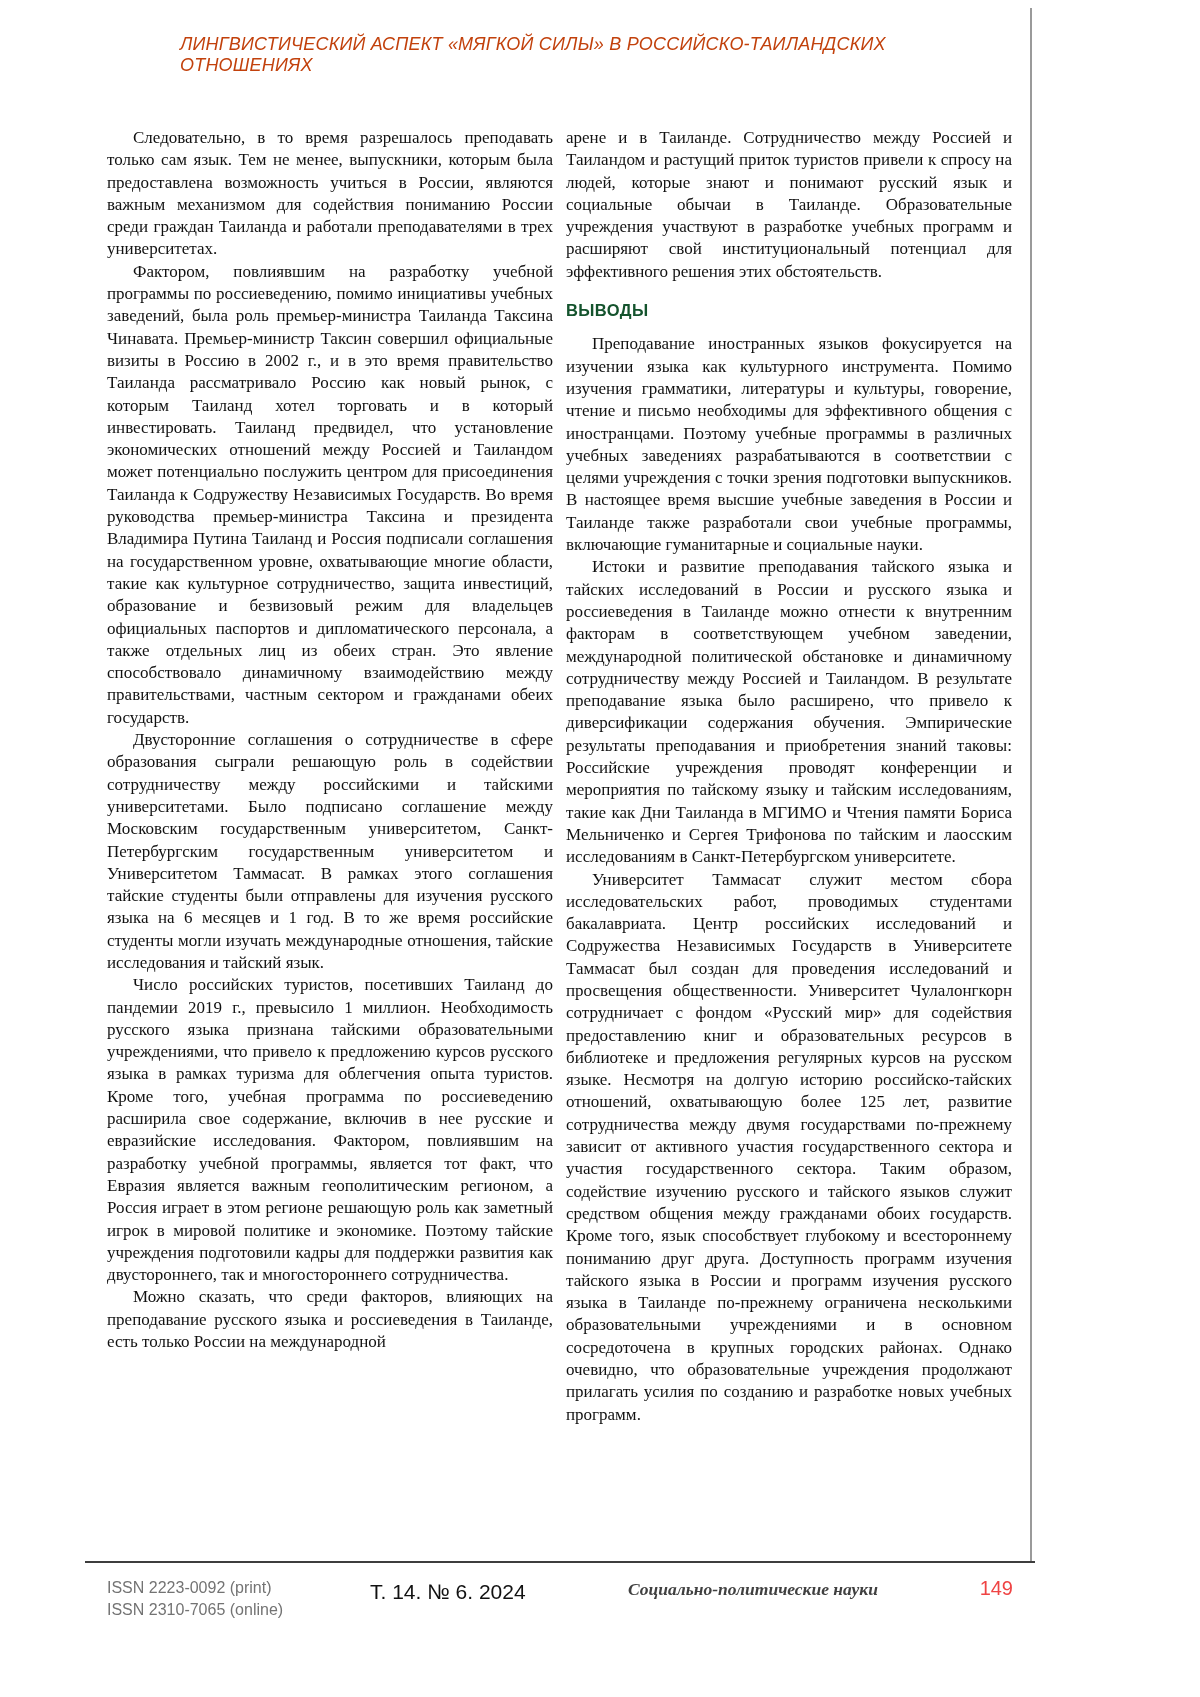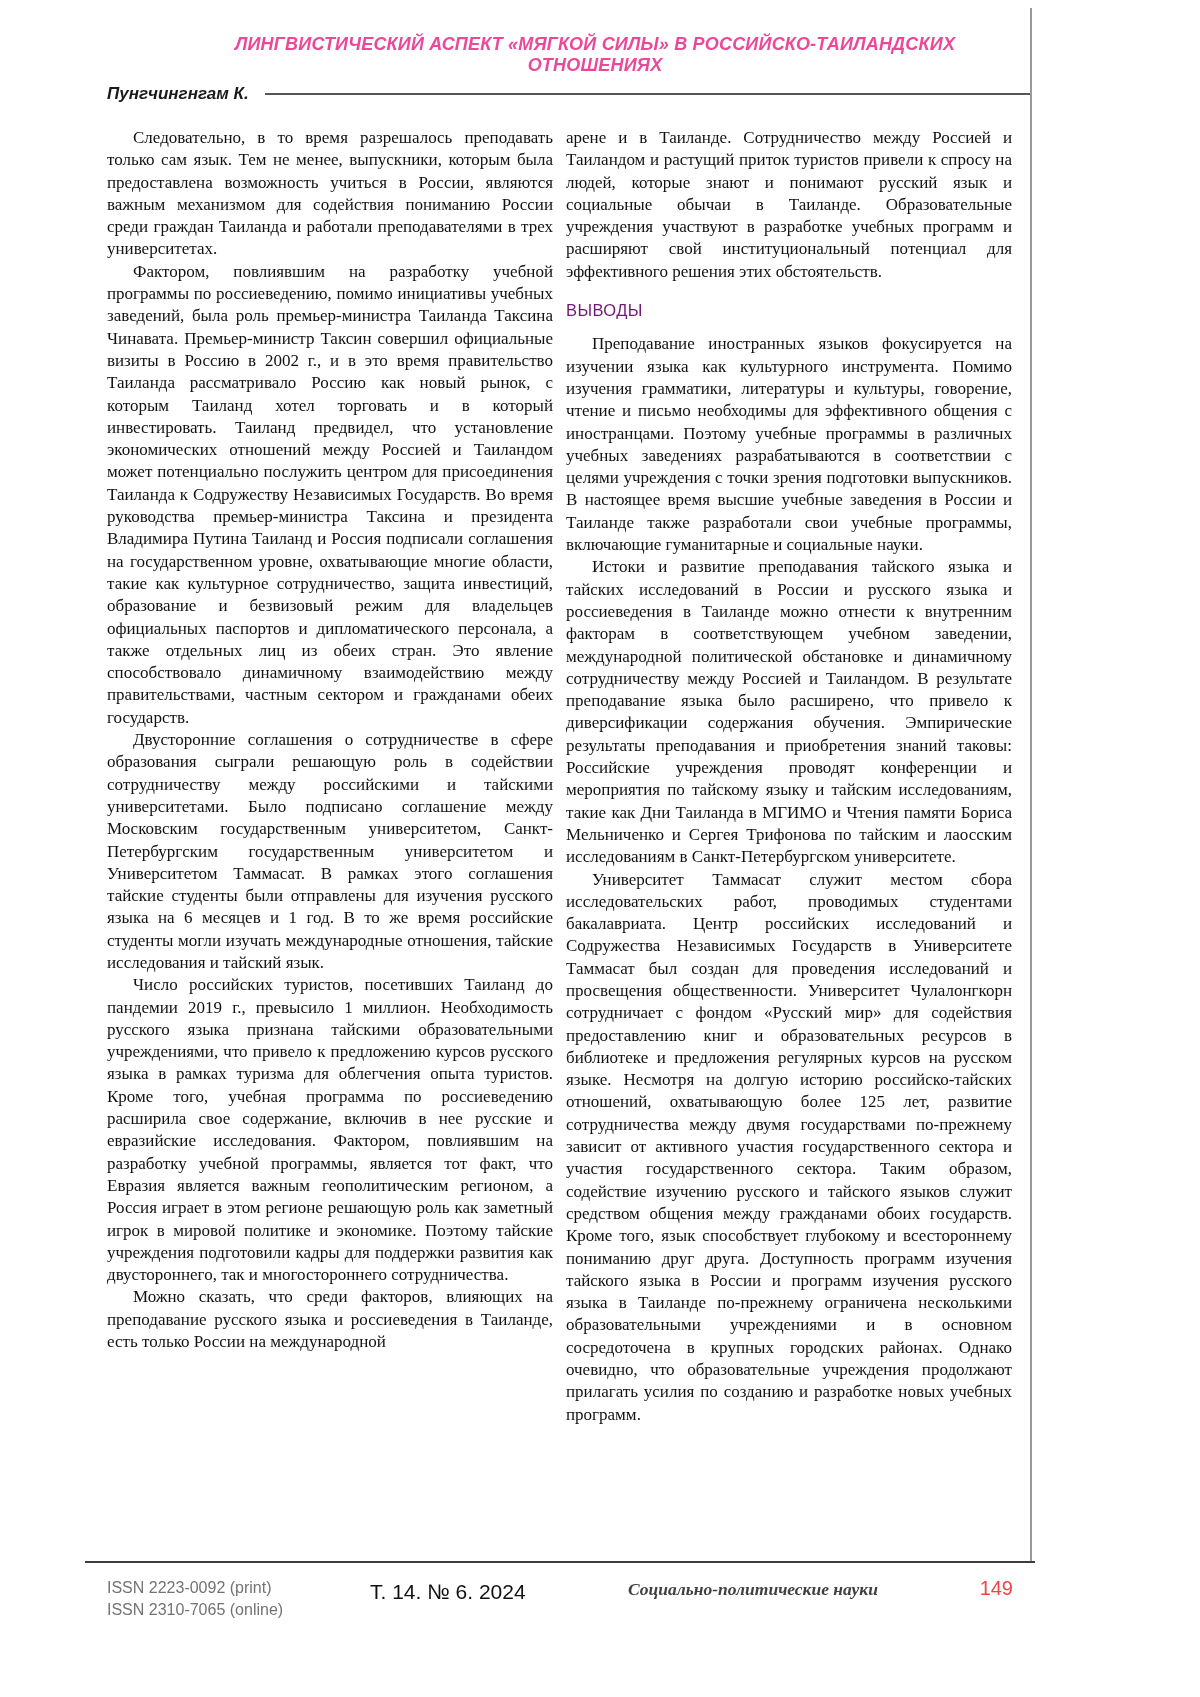--- a/index.html
+++ b/index.html
@@ -11,27 +11,27 @@
     background: #ffffff;
     font-family: "Liberation Serif", serif;
     color: #111111;
     overflow: hidden;
   }
   .running-title {
     position: absolute;
     top: 34px;
     left: 180px;
     right: 190px;
-    text-align: center;
+    text-align: left;
     font-family: "Liberation Sans", sans-serif;
     font-style: italic;
-    font-weight: bold;
+    font-weight: normal;
     font-size: 18px;
     letter-spacing: 0.2px;
-    color: #ec4899;
+    color: #c2410c;
   }
   .author-row {
     position: absolute;
     top: 84px;
     left: 107px;
     right: 168px;
     display: flex;
     align-items: center;
     gap: 16px;
   }
@@ -61,26 +61,26 @@
     font-size: 17px;
     line-height: 22.3px;
     text-align: justify;
     hyphens: auto;
     -webkit-hyphens: auto;
   }
   .para { text-indent: 26px; margin: 0; }
   .para.no-indent { text-indent: 0; }
   .section-heading {
     font-family: "Liberation Sans", sans-serif;
-    font-weight: normal;
+    font-weight: bold;
     font-size: 16.5px;
     letter-spacing: 0.4px;
     margin: 16px 0 12px 0;
     text-align: left;
-    color: #701a75;
+    color: #14532d;
   }
   .side-rule {
     position: absolute;
     top: 8px;
     left: 1030px;
     width: 2px;
     height: 1554px;
     background: #9a9a9a;
   }
   .footer-rule {
@@ -129,24 +129,20 @@
     color: #ef4444;
   }
 </style>
 </head>
 <body>
 
 <div class="page">
 
   <div class="running-title">ЛИНГВИСТИЧЕСКИЙ АСПЕКТ «МЯГКОЙ СИЛЫ» В РОССИЙСКО-ТАИЛАНДСКИХ ОТНОШЕНИЯХ</div>
 
-  <div class="author-row">
-    <span class="author-name">Пунгчингнгам К.</span>
-    <span class="author-rule"></span>
-  </div>
 
   <div class="side-rule"></div>
 
   <div class="columns">
 
     <div class="col">
       <p class="para">Следовательно, в то время разрешалось преподавать только сам язык. Тем не менее, выпускники, которым была предоставлена возможность учиться в России, являются важным механизмом для содействия пониманию России среди граждан Таиланда и работали преподавателями в трех университетах.</p>
       <p class="para">Фактором, повлиявшим на разработку учебной программы по россиеведению, помимо инициативы учебных заведений, была роль премьер-министра Таиланда Таксина Чинавата. Премьер-министр Таксин совершил официальные визиты в Россию в 2002 г., и в это время правительство Таиланда рассматривало Россию как новый рынок, с которым Таиланд хотел торговать и в который инвестировать. Таиланд предвидел, что установление экономических отношений между Россией и Таиландом может потенциально послужить центром для присоединения Таиланда к Содружеству Независимых Государств. Во время руководства премьер-министра Таксина и президента Владимира Путина Таиланд и Россия подписали соглашения на государственном уровне, охватывающие многие области, такие как культурное сотрудничество, защита инвестиций, образование и безвизовый режим для владельцев официальных паспортов и дипломатического персонала, а также отдельных лиц из обеих стран. Это явление способствовало динамичному взаимодействию между правительствами, частным сектором и гражданами обеих государств.</p>
       <p class="para">Двусторонние соглашения о сотрудничестве в сфере образования сыграли решающую роль в содействии сотрудничеству между российскими и тайскими университетами. Было подписано соглашение между Московским государственным университетом, Санкт-Петербургским государственным университетом и Университетом Таммасат. В рамках этого соглашения тайские студенты были отправлены для изучения русского языка на 6 месяцев и 1 год. В то же время российские студенты могли изучать международные отношения, тайские исследования и тайский язык.</p>
       <p class="para">Число российских туристов, посетивших Таиланд до пандемии 2019 г., превысило 1 миллион. Необходимость русского языка признана тайскими образовательными учреждениями, что привело к предложению курсов русского языка в рамках туризма для облегчения опыта туристов. Кроме того, учебная программа по россиеведению расширила свое содержание, включив в нее русские и евразийские исследования. Фактором, повлиявшим на разработку учебной программы, является тот факт, что Евразия является важным геополитическим регионом, а Россия играет в этом регионе решающую роль как заметный игрок в мировой политике и экономике. Поэтому тайские учреждения подготовили кадры для поддержки развития как двустороннего, так и многостороннего сотрудничества.</p>

